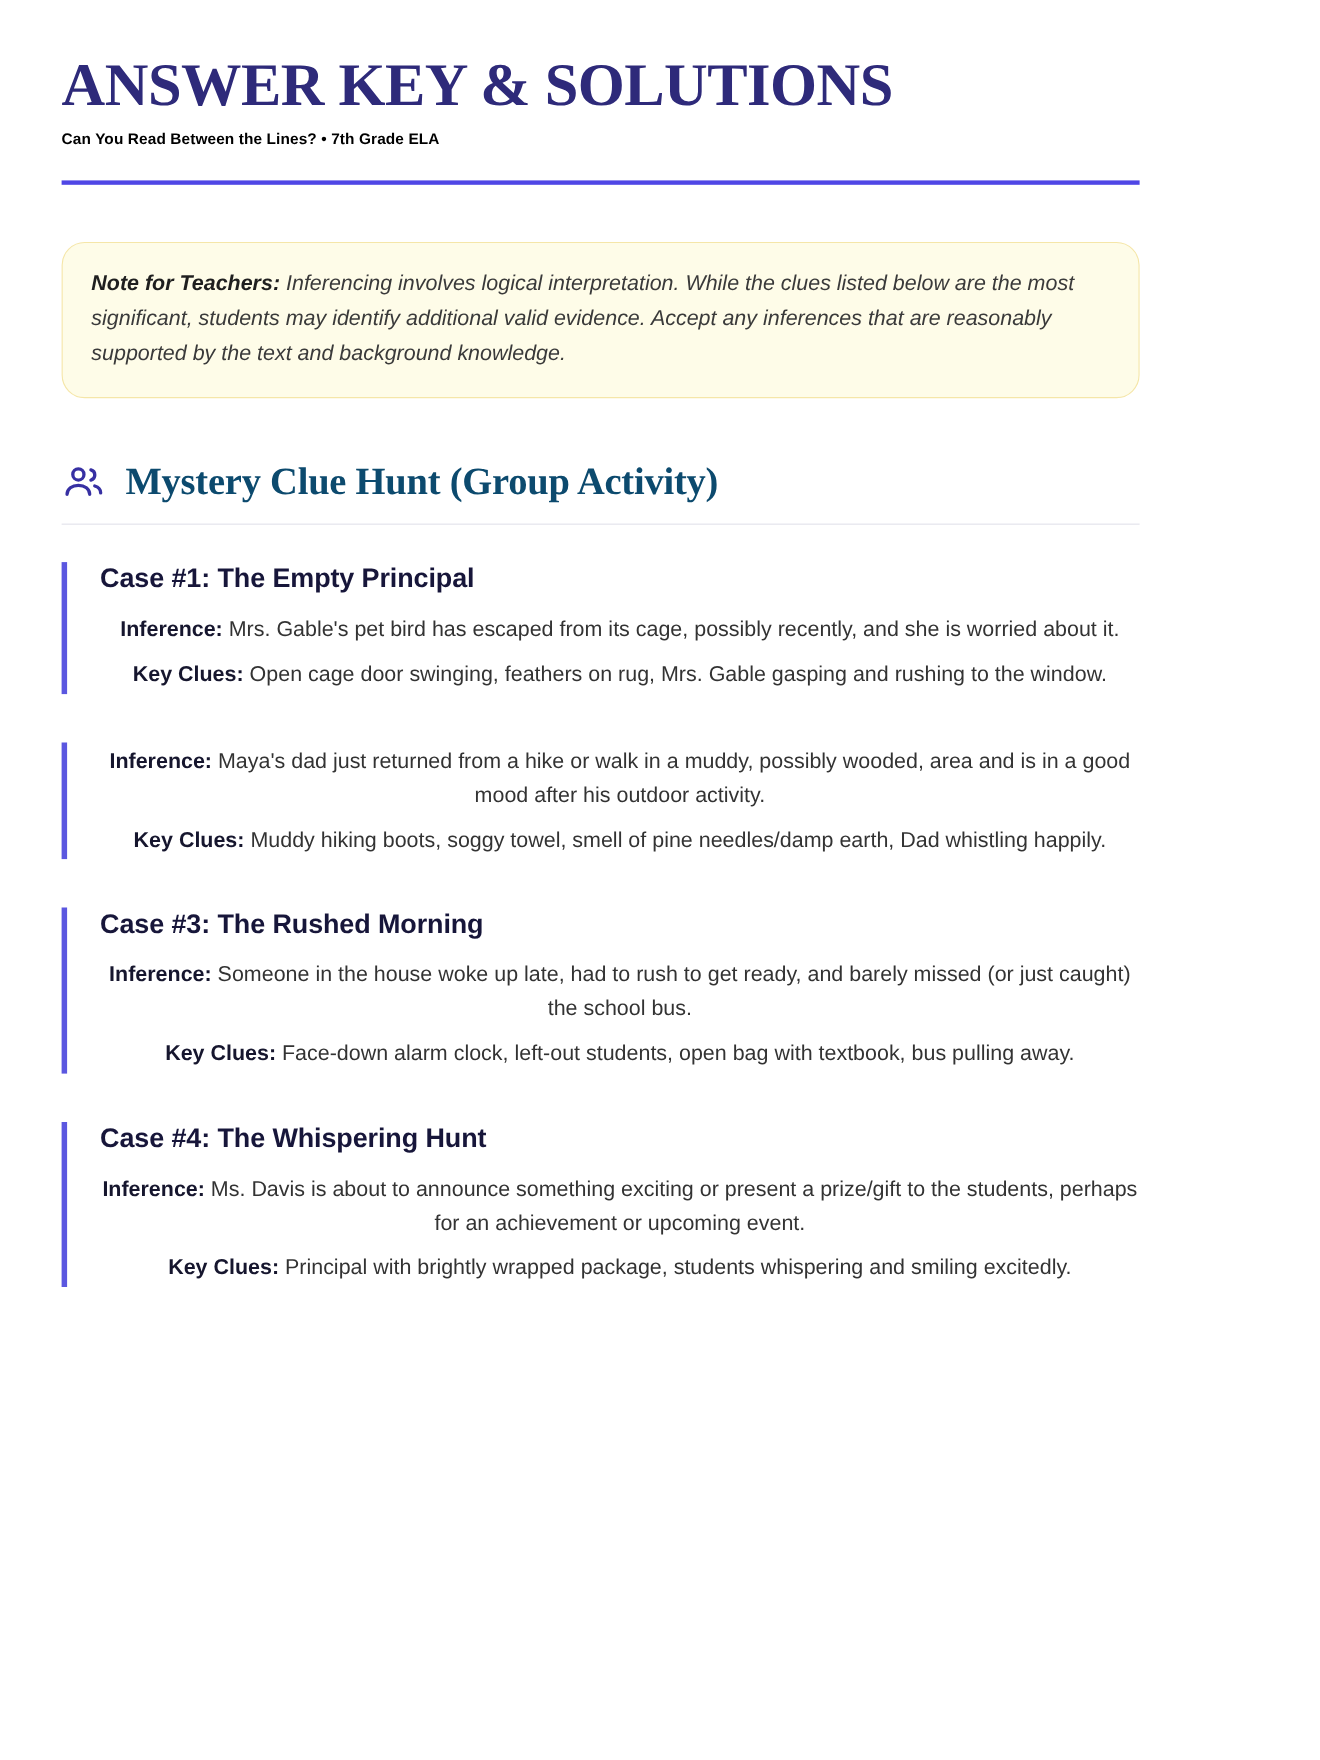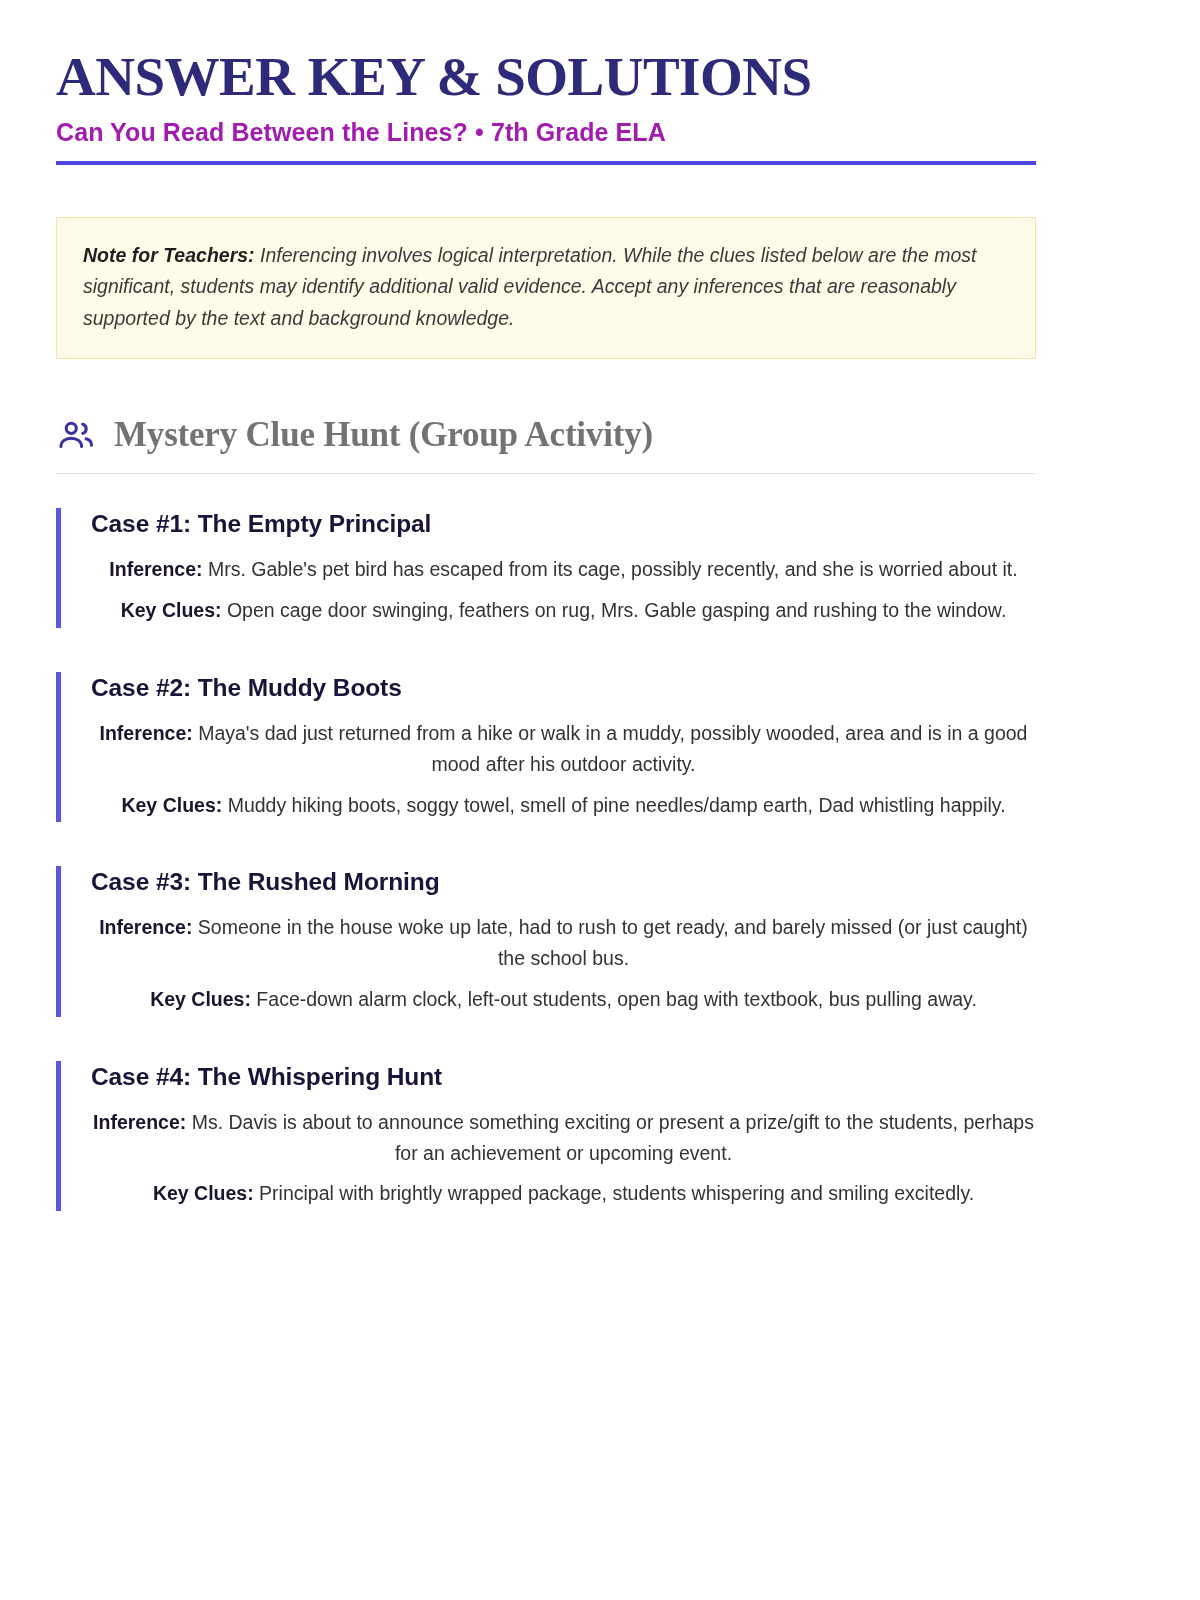--- a/index.html
+++ b/index.html
@@ -22,37 +22,37 @@
   .doc-title {
     font-family: "Liberation Serif", serif;
     font-weight: bold;
     font-size: 55px;
     line-height: 1.05;
     letter-spacing: -0.5px;
     color: #2e2a7a;
     margin: 0 0 12px 0;
   }
   .doc-subtitle {
-    font-size: 25px;
+    font-size: 14px;
     font-weight: bold;
-    color: #a21caf;
-    margin: 0 0 14px 0;
+    color: #000000;
+    margin: 0 0 30px 0;
     letter-spacing: 0.1px;
   }
   .title-rule {
     height: 4px;
     background: #4f46e5;
     width: 100%;
     margin-bottom: 52px;
   }
   
   .note-box {
     background: #fefce8;
     border: 1px solid #f5e6a8;
-    border-radius: 0;
+    border-radius: 21px;
     padding: 22px 26px 24px 26px;
     margin-bottom: 56px;
   }
   .note-text {
     font-size: 19.5px;
     line-height: 1.62;
     color: #3a3a3a;
     font-style: italic;
     margin: 0;
   }
@@ -74,21 +74,21 @@
     flex: 0 0 40px;
     display: flex;
     align-items: center;
     justify-content: center;
     color: #3730a3;
   }
   .section-title {
     font-family: "Liberation Serif", serif;
     font-weight: bold;
     font-size: 35px;
-    color: #737373;
+    color: #0c4a6e;
     margin: 0;
     letter-spacing: -0.2px;
   }
   .section-rule {
     height: 1px;
     background: #e2e2ea;
     width: 100%;
     margin-bottom: 34px;
   }
   
@@ -144,21 +144,20 @@
   </div>
   <div class="section-rule"></div>
 
   <div class="case">
     <h3 class="case-title">Case #1: The Empty Principal</h3>
     <p class="case-line"><span class="lbl">Inference:</span><span> Mrs. Gable's pet bird has escaped from its cage, possibly recently, and she is worried about it.</span></p>
     <p class="case-line"><span class="lbl">Key Clues:</span><span> Open cage door swinging, feathers on rug, Mrs. Gable gasping and rushing to the window.</span></p>
   </div>
 
   <div class="case">
-    <h3 class="case-title">Case #2: The Muddy Boots</h3>
     <p class="case-line"><span class="lbl">Inference:</span><span> Maya's dad just returned from a hike or walk in a muddy, possibly wooded, area and is in a good mood after his outdoor activity.</span></p>
     <p class="case-line"><span class="lbl">Key Clues:</span><span> Muddy hiking boots, soggy towel, smell of pine needles/damp earth, Dad whistling happily.</span></p>
   </div>
 
   <div class="case">
     <h3 class="case-title">Case #3: The Rushed Morning</h3>
     <p class="case-line"><span class="lbl">Inference:</span><span> Someone in the house woke up late, had to rush to get ready, and barely missed (or just caught) the school bus.</span></p>
     <p class="case-line"><span class="lbl">Key Clues:</span><span> Face-down alarm clock, left-out students, open bag with textbook, bus pulling away.</span></p>
   </div>
 

